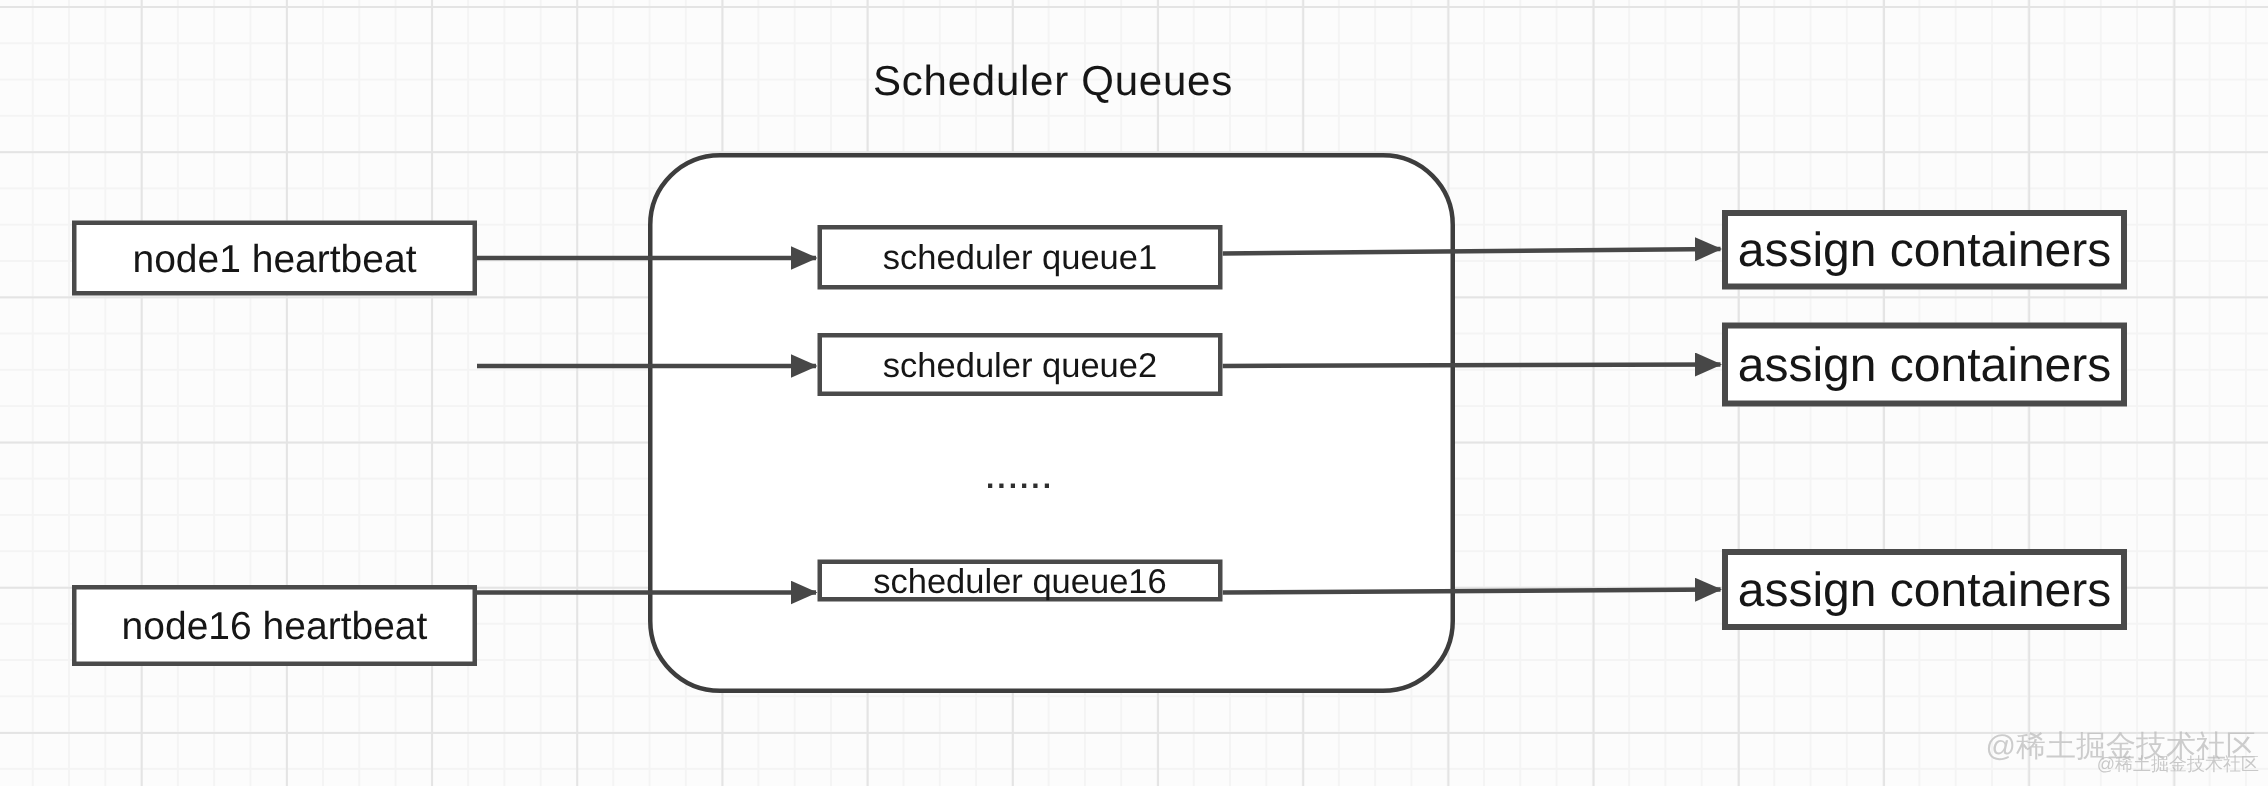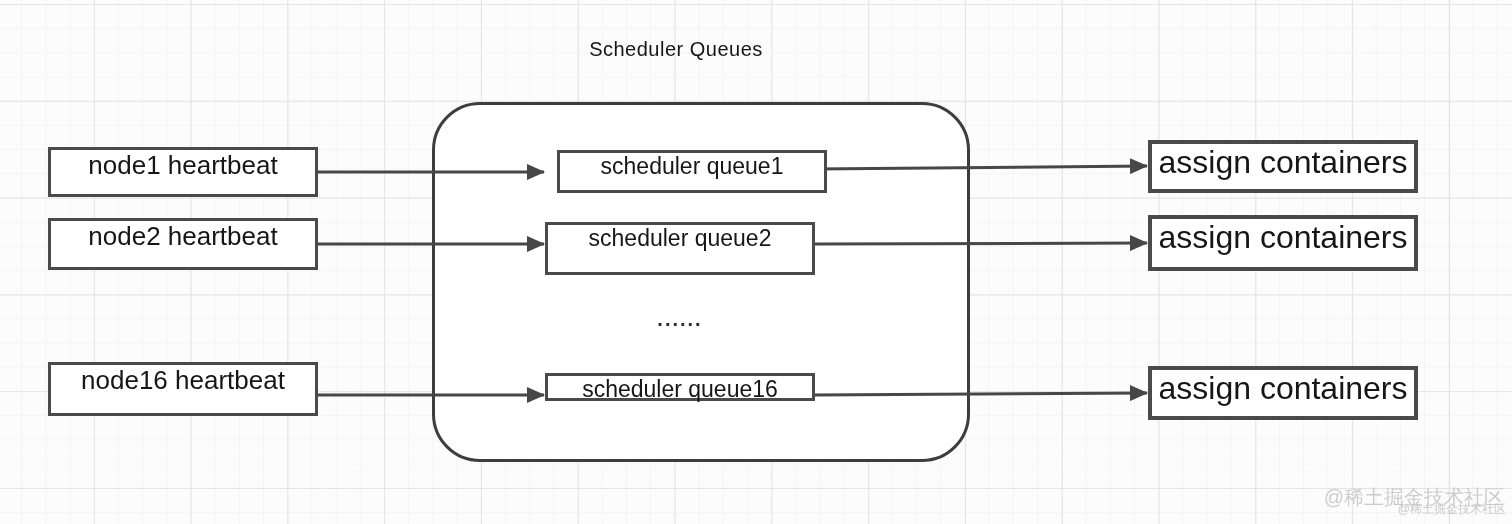--- a/index.html
+++ b/index.html
@@ -19,42 +19,42 @@
     background-color:var(--background);
     background-image:
       linear-gradient(to right, var(--grid-major) 1px, transparent 1px),
       linear-gradient(to bottom, var(--grid-major) 1px, transparent 1px),
       linear-gradient(to right, var(--grid-minor) 1px, transparent 1px),
       linear-gradient(to bottom, var(--grid-minor) 1px, transparent 1px);
     background-size:96.8px 96.8px,96.8px 96.8px,24.2px 24.2px,24.2px 24.2px;
     background-position:-3px 4px,-3px 4px,-3px 4px,-3px 4px;
   }
   .title{
-    position:absolute;left:406px;top:38px;width:540px;
-    text-align:center;font-size:20px;letter-spacing:.5px;
+    position:absolute;left:432px;top:38px;width:540px;
+    text-align:center;font-size:28px;letter-spacing:.5px;
     color:var(--text);
   }
   .container-round{
     position:absolute;left:432px;top:102px;width:538px;height:360px;
     background:#ffffff;border:3px solid #3d3d3d;border-radius:48px;
   }
   .box{
-    position:absolute;display:flex;justify-content:center;
+    position:absolute;display:flex;align-items:center;justify-content:center;
     background:#ffffff;border:3px solid var(--box-border);
     color:var(--text);white-space:nowrap;
   }
   
   .box.left{left:48px;width:270px;font-size:26px;}
   .box.l1{top:147px;height:50px;}
   .box.l2{top:218px;height:52px;}
-  .box.l3{top:362px;height:54px;}
+  .box.l3{top:390px;height:54px;}
   
   .box.mid{left:545px;width:270px;font-size:23px;}
-  .box.m1{top:150px;height:43px;margin-left:12px;}
-  .box.m2{top:222px;height:53px;}
+  .box.m1{top:150px;height:43px;}
+  .box.m2{top:222px;height:42px;}
   .box.m3{top:373px;height:28px;}
   
   .box.right{left:1148px;width:270px;font-size:32px;border-width:4px;}
   .box.r1{top:140px;height:53px;}
   .box.r2{top:215px;height:56px;}
   .box.r3{top:366px;height:54px;}
   .ellipsis{
     position:absolute;left:545px;top:308px;width:270px;
     text-align:center;font-size:20px;font-weight:700;letter-spacing:2px;
     color:#2e2e2e;
@@ -88,23 +88,20 @@
     <line x1="318" y1="244" x2="544" y2="244" marker-end="url(#ah)"></line>
     <line x1="318" y1="395" x2="544" y2="395" marker-end="url(#ah)"></line>
     <line x1="815" y1="169" x2="1147" y2="166" marker-end="url(#ah)"></line>
     <line x1="815" y1="244" x2="1147" y2="243" marker-end="url(#ah)"></line>
     <line x1="815" y1="395" x2="1147" y2="393" marker-end="url(#ah)"></line>
   </svg>
 
   <div class="box left l1">
     <span>node1 heartbeat</span>
   </div>
-  <div class="box left l2">
-    <span>node2 heartbeat</span>
-  </div>
   <div class="box left l3">
     <span>node16 heartbeat</span>
   </div>
 
   <div class="box mid m1">
     <span>scheduler queue1</span>
   </div>
   <div class="box mid m2">
     <span>scheduler queue2</span>
   </div>

